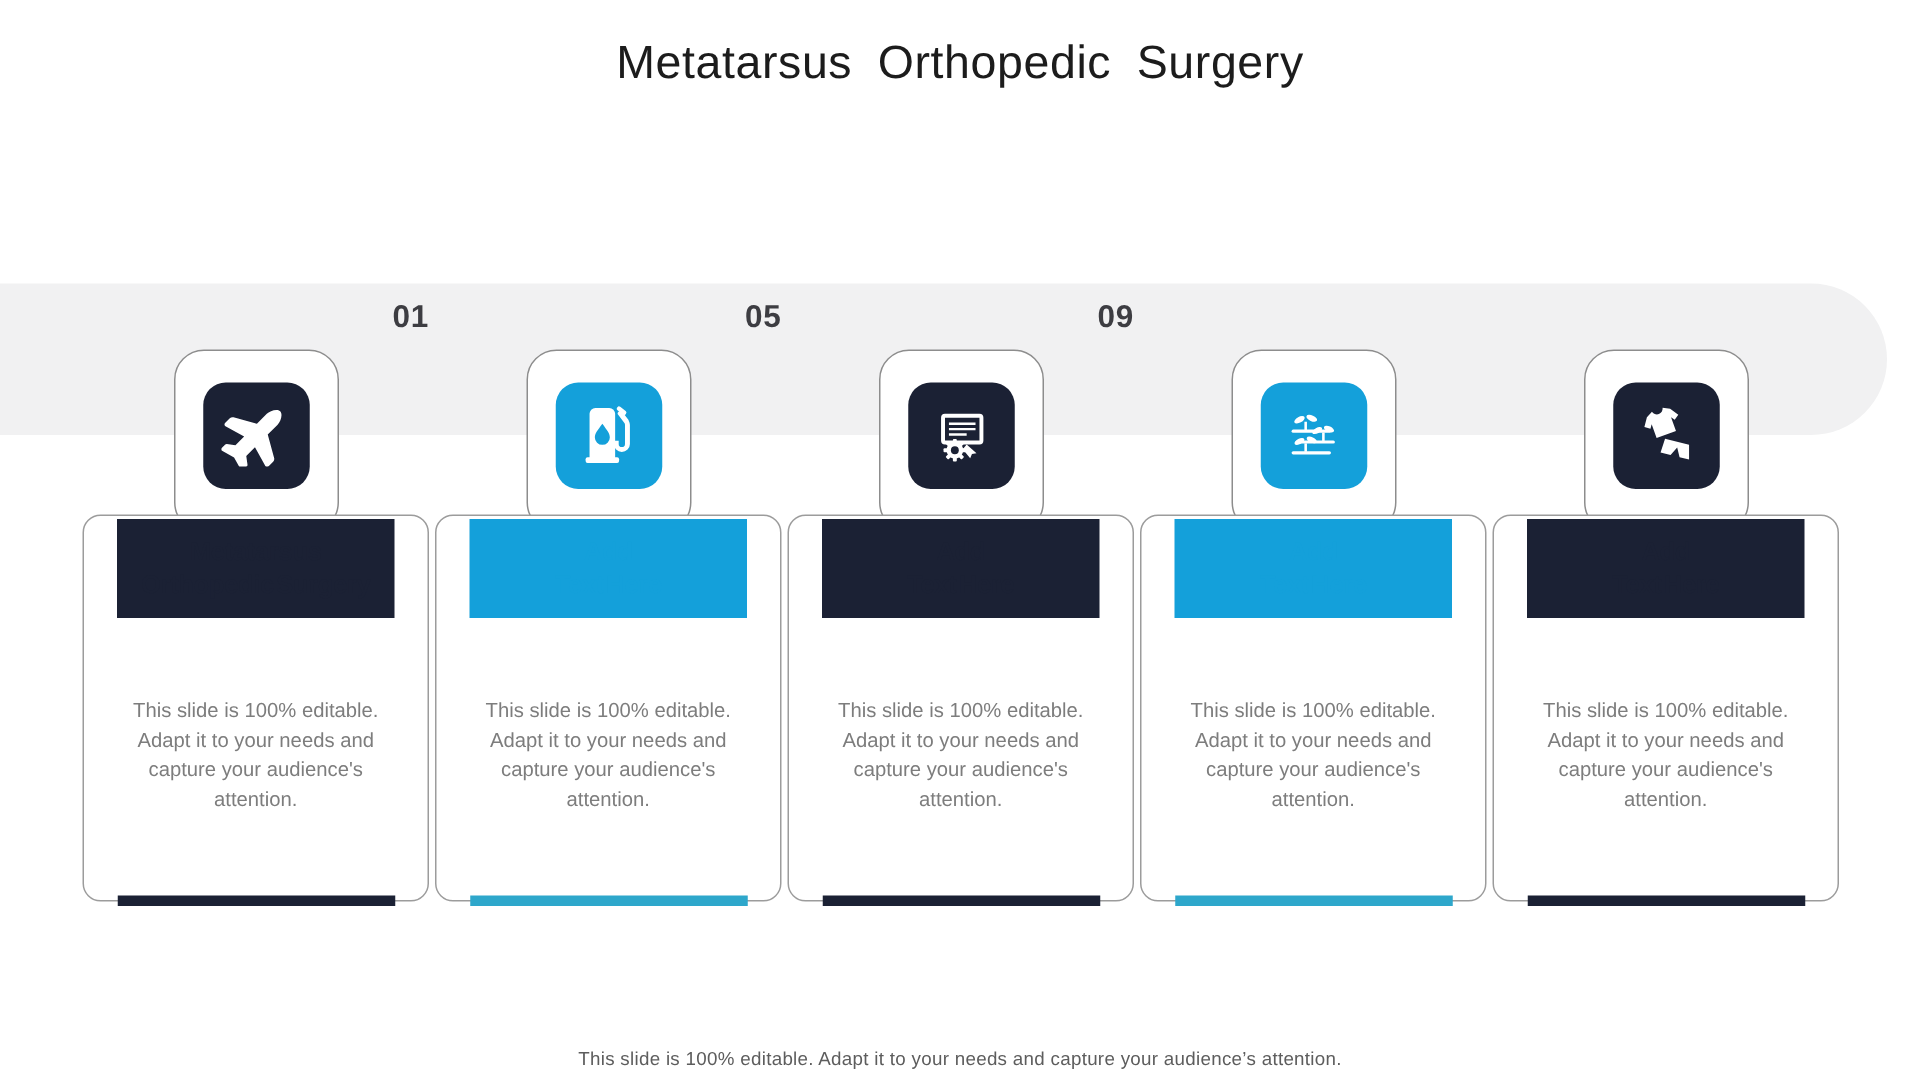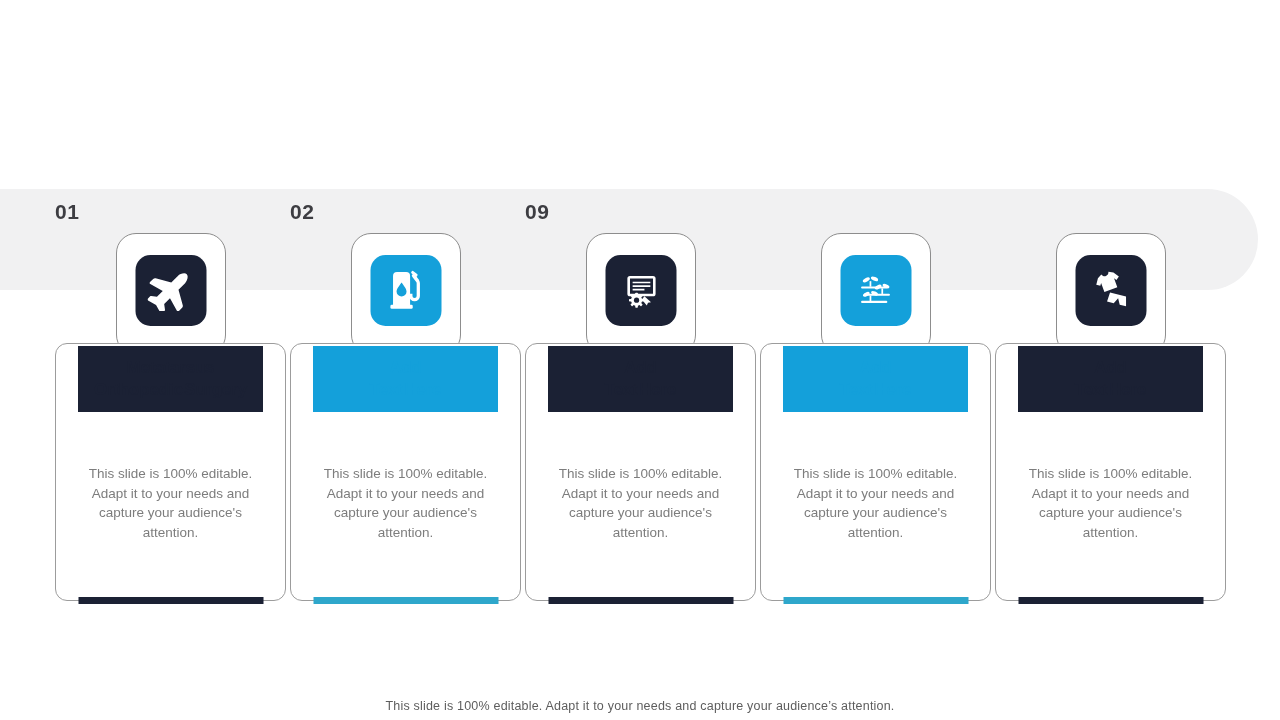--- a/index.html
+++ b/index.html
@@ -15,21 +15,21 @@
   .band{
     position:absolute;top:189px;left:0;width:1258px;height:101px;
     background:#f1f1f2;border-radius:0 51px 51px 0;
   }
   .steps{
     position:absolute;left:55px;top:199px;width:1171px;height:412px;
     display:flex;gap:4px;
   }
   .step{position:relative;width:231px;flex:0 0 231px;}
   .num{
-    text-align:left;font-size:21px;font-weight:700;color:#3d3d42;
+    text-align:right;font-size:21px;font-weight:700;color:#3d3d42;
     height:30px;line-height:26px;letter-spacing:.5px;
   }
   .tab{
     position:absolute;top:34px;left:50%;transform:translateX(-50%);
     width:108px;height:120px;background:#ffffff;border:1px solid #8d8d8d;
     border-radius:20px;z-index:1;
   }
   .tile{
     position:absolute;top:56px;left:50%;transform:translateX(-50%);
     width:71px;height:71px;border-radius:15px;z-index:3;
@@ -56,20 +56,21 @@
   }
   .footer{
     position:absolute;top:699px;left:0;width:100%;margin:0;text-align:center;
     font-size:12.5px;color:#5d5d5d;letter-spacing:.2px;
   }
 </style>
 </head>
 <body>
 
 <div class="slide">
+  <h1 class="title">Metatarsus Orthopedic Surgery</h1>
   <div class="band"></div>
   <div class="steps">
   <div class="step">
     <div class="num">01</div>
     <div class="tab"></div>
     <div class="tile" style="background: rgb(27, 33, 52); color: rgb(27, 33, 52);">
 
       <span>
         <svg viewBox="0 0 576 512" width="46" height="41">
           <g transform="rotate(-45 288 256)">
@@ -84,21 +85,21 @@
       <div class="card-header" style="background: rgb(27, 33, 52); color: rgb(27, 33, 52);">
         <span>Metatarsus</span>
         <span>Orthopedic Surgery</span>
       </div>
       <p class="card-body">This slide is 100% editable. Adapt it to your needs and capture your audience's attention.</p>
       <div class="card-bar" style="background: rgb(27, 33, 52); color: rgb(27, 33, 52);"></div>
     </div>
   </div>
 
   <div class="step">
-    <div class="num">02</div>
+    <div class="num">05</div>
     <div class="tab"></div>
     <div class="tile" style="background: rgb(20, 160, 218); color: rgb(20, 160, 218);">
 
       <span>
         <svg viewBox="0 0 64 64" width="42" height="42">
           <path fill="#ffffff" d="M13 9a6 6 0 0 1 6-6h14a6 6 0 0 1 6 6v45H13z"></path>
           <rect x="9" y="53" width="34" height="6" rx="2" fill="#ffffff"></rect>
           <path fill="currentColor" d="M26 19c-4.9 6.8-7.6 9.8-7.6 13.9a7.6 7.6 0 0 0 15.2 0c0-4.1-2.7-7.1-7.6-13.9z"></path>
           <path fill="#ffffff" d="M53 15.8 46.6 7.4a2.6 2.6 0 1 0-4.1 3.1l5.9 7.8c.4.5.6 1.1.6 1.7v19.5a3.2 3.2 0 0 1-6.4 0v-3.2h-5v3.2a8.2 8.2 0 0 0 16.4 0V20.5c0-1.7-.5-3.3-1.5-4.7z"></path>
           <rect x="40" y="3.5" width="11" height="4.5" rx="2" transform="rotate(38 45.5 5.8)" fill="#ffffff"></rect>

